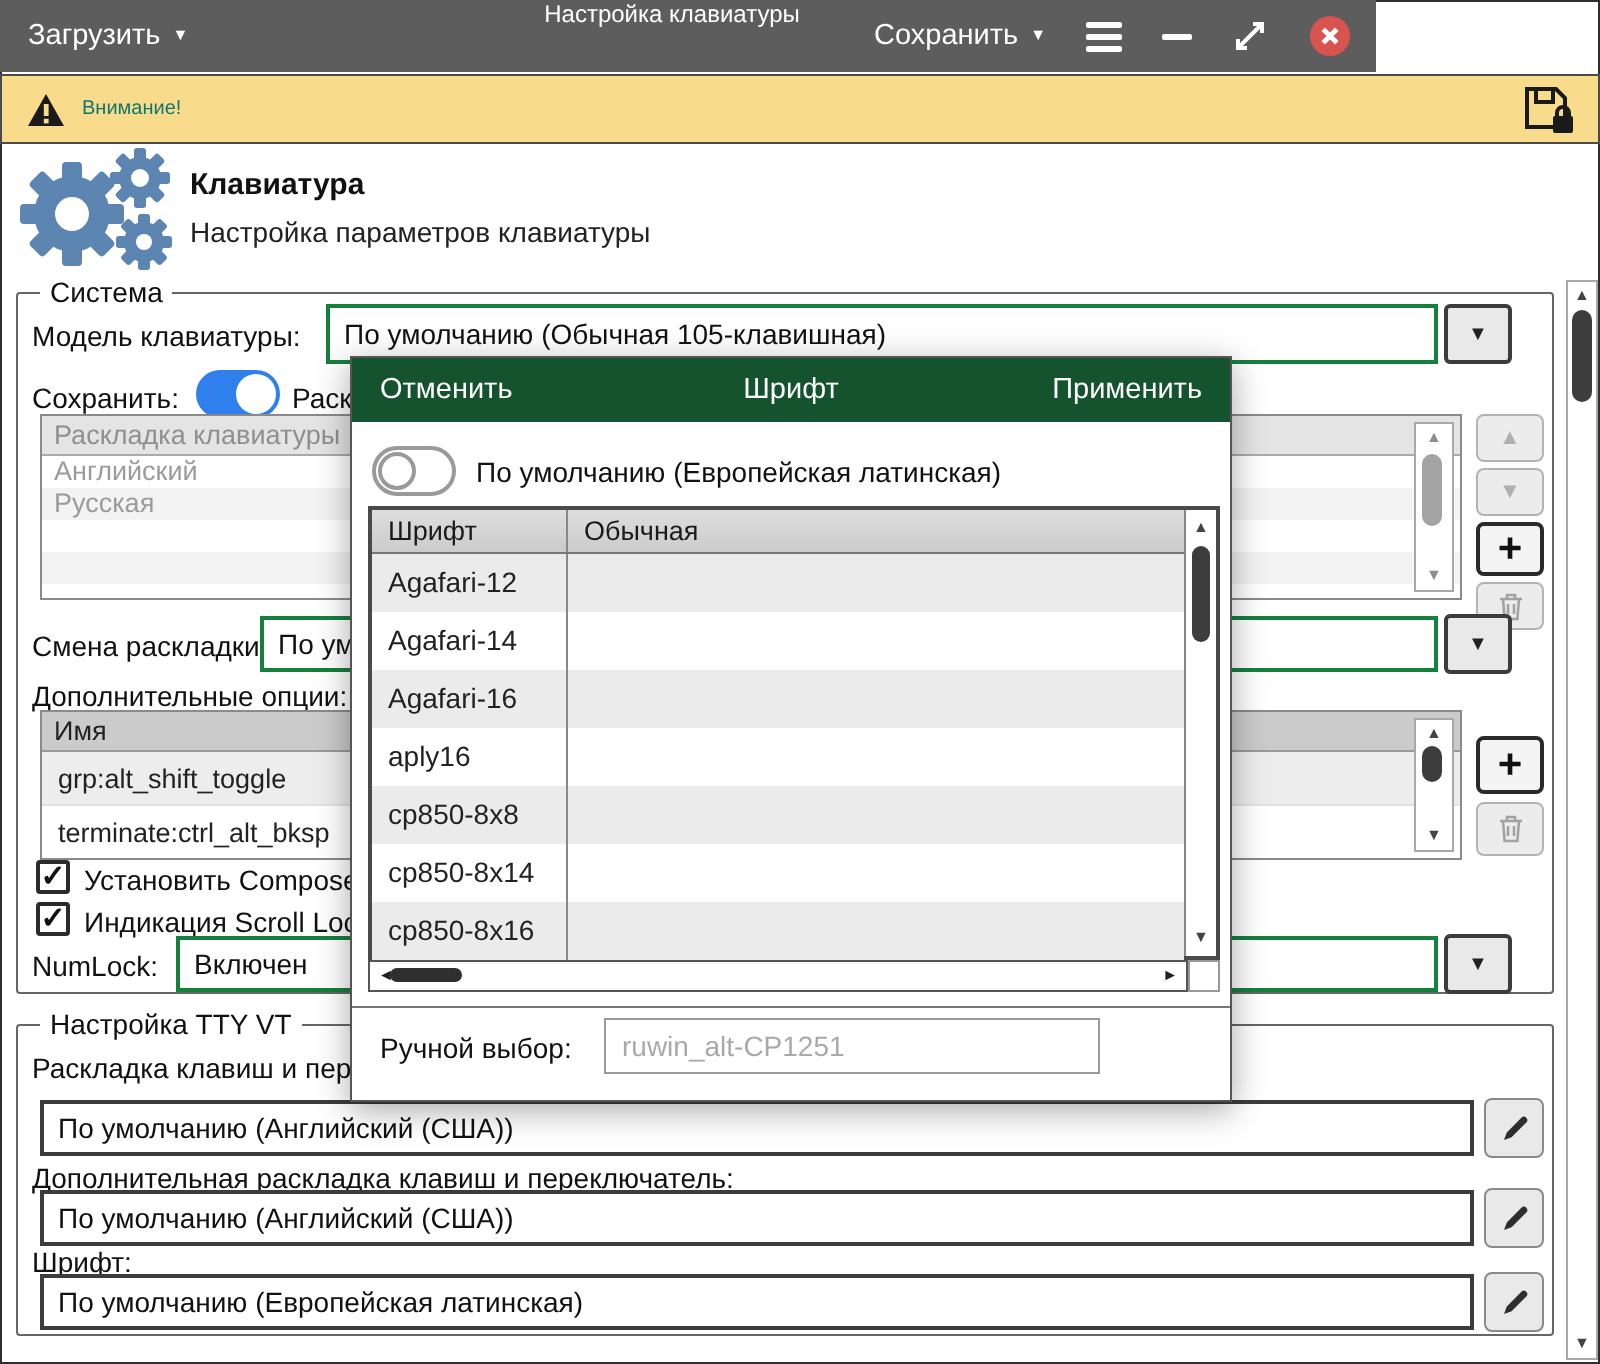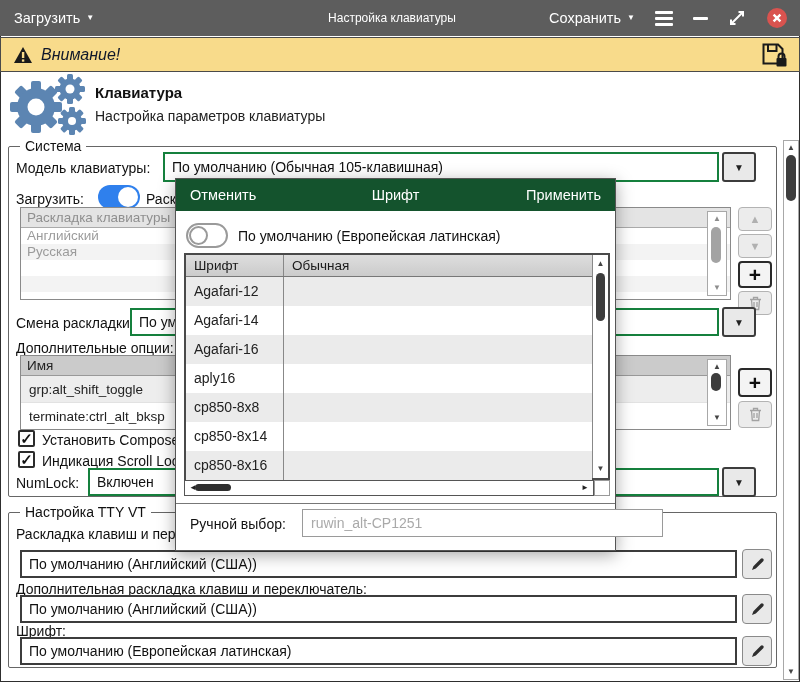--- a/index.html
+++ b/index.html
@@ -2,33 +2,33 @@
 <html><head>
 <meta charset="utf-8">
 <style>
   html,body{margin:0;padding:0;background:#fff;}
   *{box-sizing:border-box;font-family:"Liberation Sans",sans-serif;}
   .screen{position:relative;width:800px;height:682px;background:#fff;overflow:hidden;
           box-shadow:inset 0 0 0 1px #2e2e2e;}
   .abs{position:absolute;}
 
   
-  .titlebar{left:0;top:0;width:800px;height:36px;background:#5d5d5d;display:flex;align-items:center;color:#fff;}
+  .titlebar{left:0;top:0;width:688px;height:36px;background:#5d5d5d;display:flex;color:#fff;}
   .tb-menu{display:flex;align-items:center;gap:6px;font-size:14.5px;padding:0 14px;cursor:default;height:100%;}
   .tb-title{position:absolute;left:0;right:16px;text-align:center;font-size:12px;pointer-events:none;}
   .tb-right{margin-left:auto;display:flex;align-items:center;gap:20px;padding-right:12px;z-index:2;}
   .caret{font-size:8px;line-height:1;}
   .hamburger{display:flex;flex-direction:column;gap:3px;}
   .hamburger span{display:block;width:18px;height:3px;background:#fff;border-radius:1px;}
   .minus{display:block;width:15px;height:3px;background:#fff;border-radius:1px;}
 
   
   .warnbar{left:0;top:37px;width:800px;height:35px;background:#f8db8b;border:1px solid #4a4a4a;
            display:flex;align-items:center;padding:0 12px;gap:8px;}
-  .warn-text{font-size:16px;color:#0f172a;font-style:italic;}
+  .warn-text{font-size:10px;color:#0f766e;}
   .warn-save{margin-left:auto;display:flex;align-items:center;}
 
   
   .app-title{font-size:15px;font-weight:bold;color:#111;}
   .app-sub{font-size:14px;color:#222;}
 
   
   .label{font-size:14px;color:#111;white-space:nowrap;}
   .legend{font-size:14px;color:#111;background:#fff;padding:0 5px;z-index:2;white-space:nowrap;}
   .fieldset{border:1px solid #666;border-radius:2px;}
@@ -82,21 +82,21 @@
   .ft-hcell{font-size:13.5px;color:#1a1a1a;line-height:21px;padding-left:8px;}
   .ft-row{display:flex;height:29px;}
   .ft-cell{font-size:14px;color:#222;line-height:29px;padding-left:8px;overflow:hidden;white-space:nowrap;}
   .cname{width:98px;border-right:1px solid #888;flex:none;}
   .cdesc{flex:1;}
   .ft-row:nth-child(even){background:#ebebeb;}
   .hscroll{position:absolute;left:8px;top:301px;width:410px;height:16px;border:1.5px solid #555;background:#fff;}
   .hs-arrow{position:absolute;top:0;bottom:0;font-size:8px;color:#222;line-height:13px;}
   .hs-thumb{position:absolute;top:3px;left:10px;width:36px;height:7px;border-radius:4px;background:#2f2f2f;}
   .dlg-divider{position:absolute;left:0;right:0;top:324px;border-top:1px solid #777;}
-  .manual-input{position:absolute;left:126px;top:330px;width:361px;height:28px;border:1.5px solid #9a9a9a;
+  .manual-input{position:absolute;left:126px;top:330px;width:248px;height:28px;border:1.5px solid #9a9a9a;
                 font-size:14px;padding:0 8px;color:#333;}
   .manual-input::placeholder{color:#a9a9a9;opacity:1;}
 </style>
 </head>
 <body>
 
 <div class="screen">
 
   <div class="abs titlebar">
     <div class="tb-menu">
@@ -177,21 +177,21 @@
   <div class="abs legend" style="left:20px;top:138px;">Система</div>
 
   <div class="abs label" style="left:16px;top:160px;">Модель клавиатуры:</div>
   <div class="abs combo" style="left:163px;top:152px;width:556px;height:30px;">
     <span>По умолчанию (Обычная 105-клавишная)</span>
   </div>
   <div class="abs combo-btn" style="left:722px;top:152px;width:34px;height:30px;">
     <span>▼</span>
   </div>
 
-  <div class="abs label" style="left:16px;top:191px;">Загрузить:</div>
+  <div class="abs label" style="left:16px;top:191px;">Сохранить:</div>
   <div class="abs toggle-on" style="left:98px;top:185px;">
       <div class="knob"></div>
     </div>
   <div class="abs label" style="left:146px;top:191px;">Раскл</div>
 
   <div class="listbox" style="left:20px;top:207px;width:711px;height:93px;">
     <div class="list-header">Раскладка клавиатуры</div>
     <div class="stripe-body">
       <div class="list-item">Английский</div>
       <div class="list-item">Русская</div>

